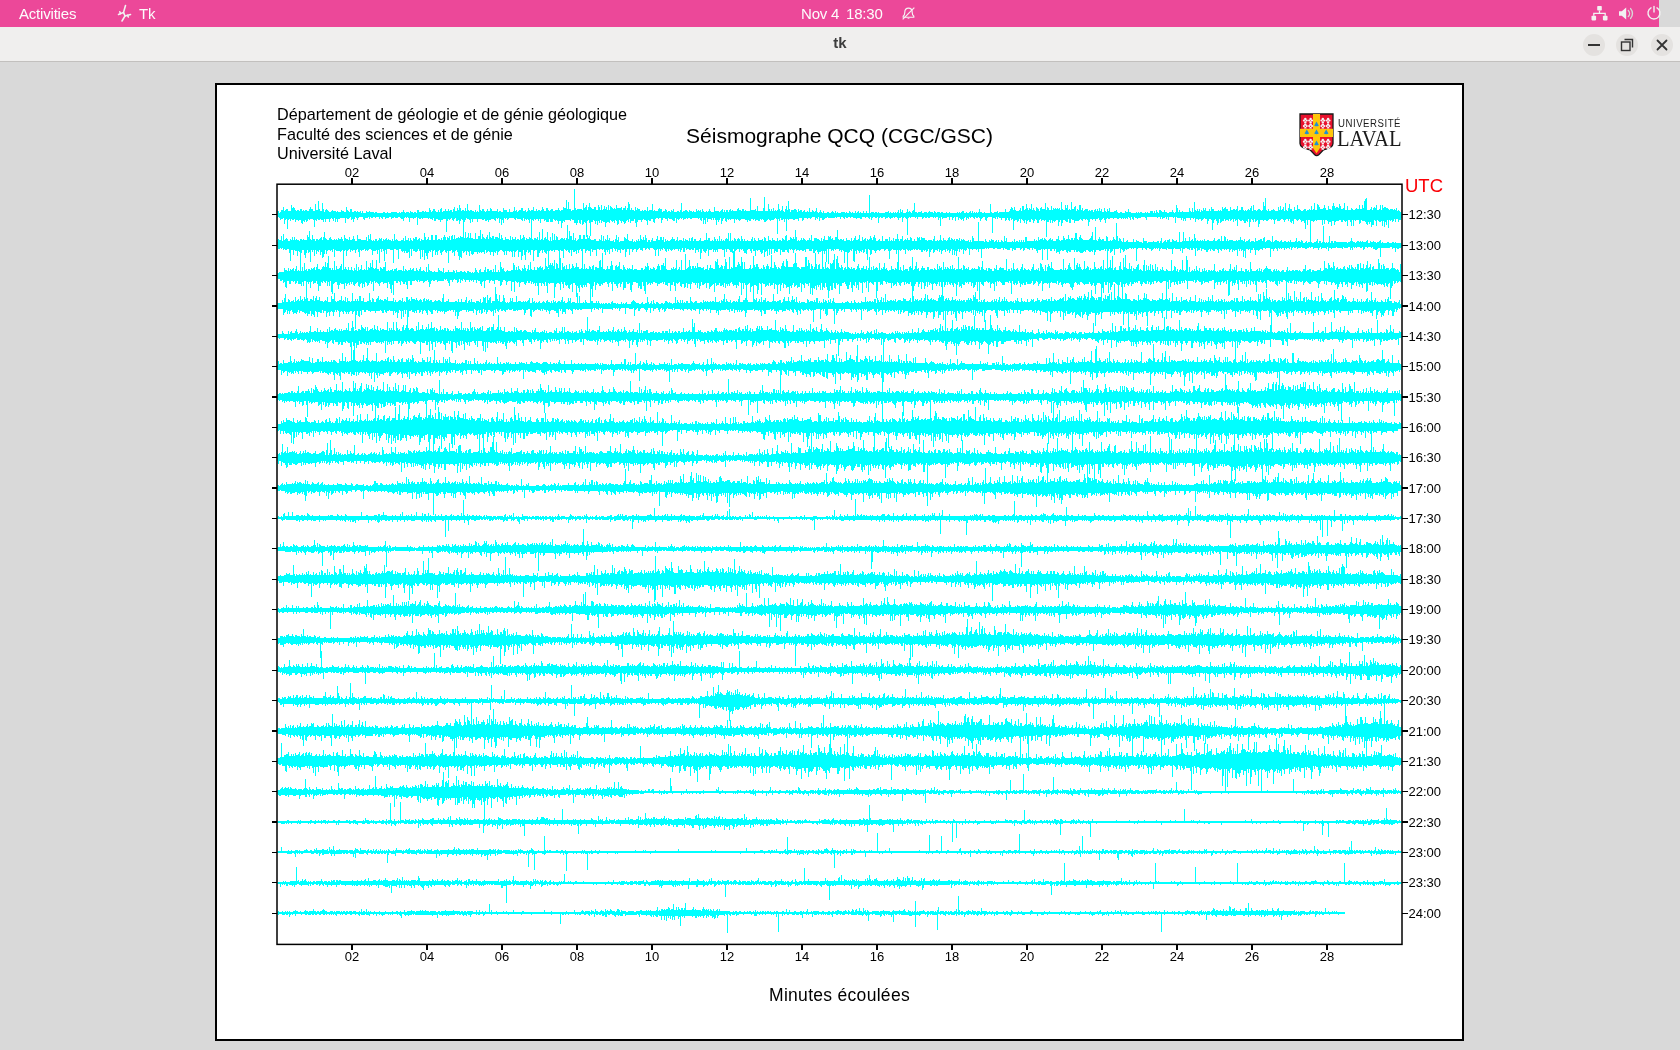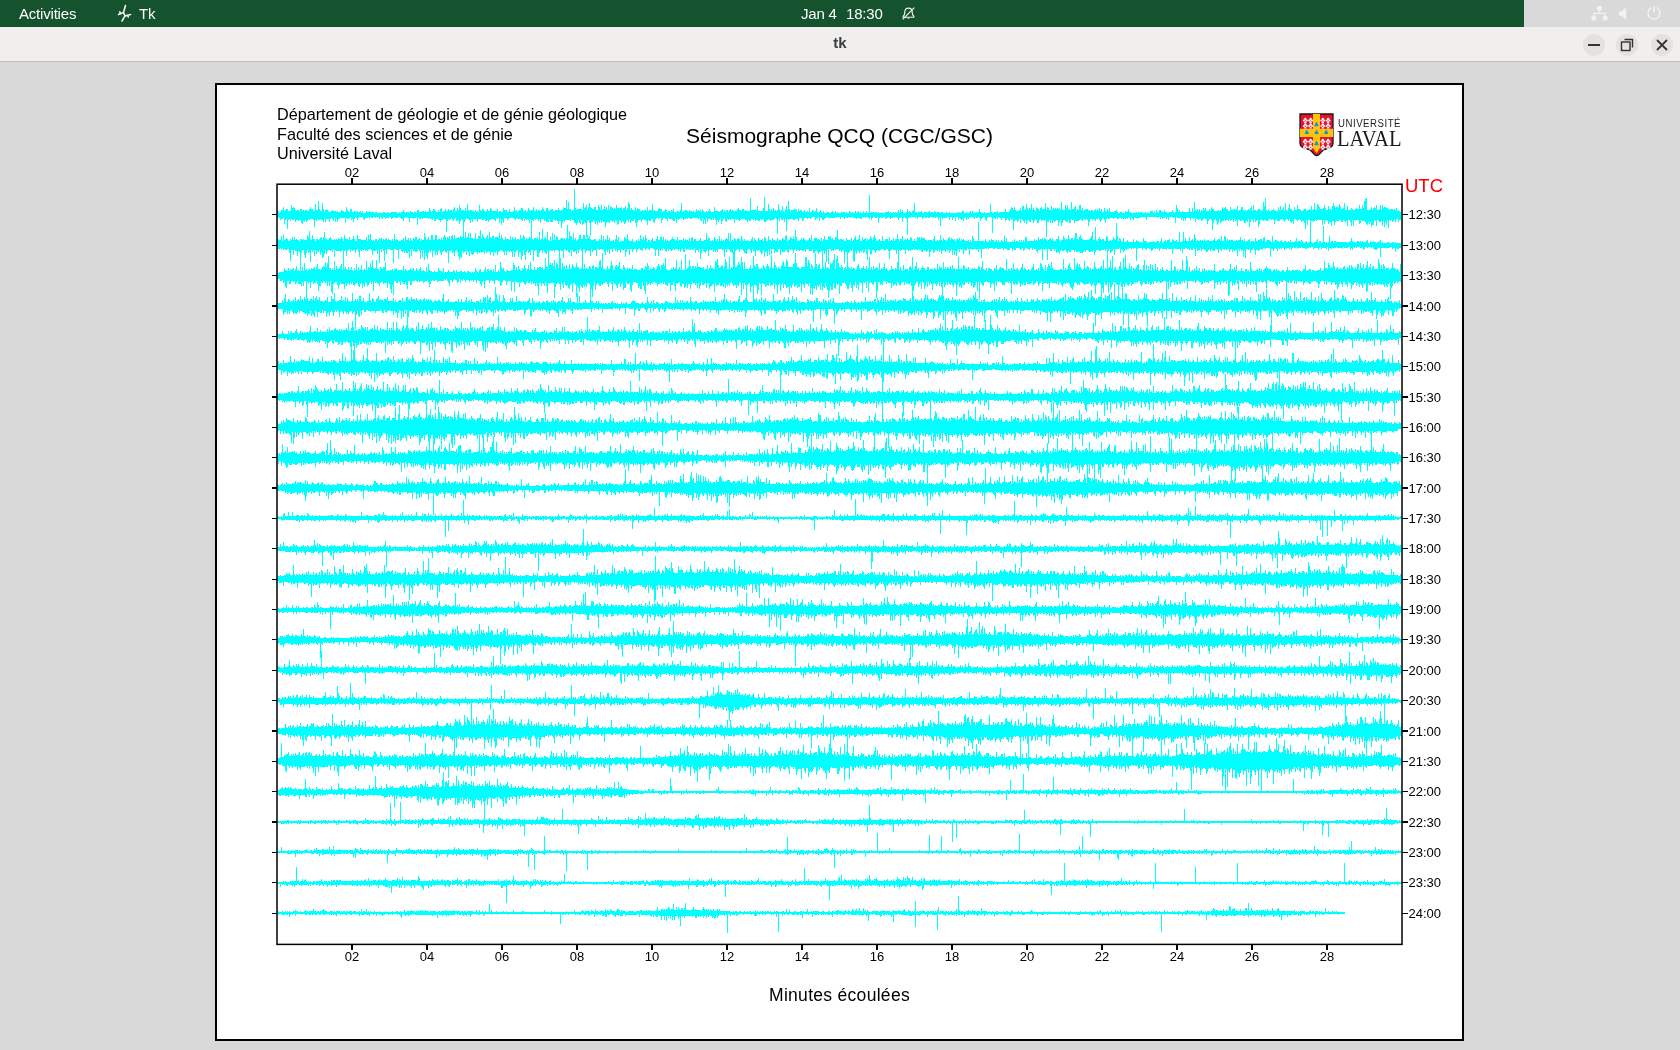--- a/index.html
+++ b/index.html
@@ -1,34 +1,34 @@
 <!DOCTYPE html>
 <html><head><meta charset="utf-8"><title>tk</title>
 <style>
 html,body{margin:0;padding:0;width:1680px;height:1050px;overflow:hidden;background:#d9d9d9;font-family:"Liberation Sans",sans-serif;}
-#topbar{position:absolute;left:0;top:0;width:1524px;height:27px;background:#14532d;color:#fff;}
+#topbar{position:absolute;left:0;top:0;width:1659px;height:27px;background:#ec4899;color:#fff;}
 #topbar .t{position:absolute;top:4.5px;font-size:15px;color:#fdfdfd;letter-spacing:-0.2px;}
 #titlebar{position:absolute;left:0;top:27px;width:1680px;height:35px;background:#f0efee;border-bottom:1px solid #c2c0be;box-sizing:border-box;}
 #titlebar .title{position:absolute;left:0;width:100%;top:7px;text-align:center;font-size:15px;font-weight:bold;color:#3d3d3d;}
 #whitebox{position:absolute;left:215px;top:83px;width:1245px;height:954px;background:#fff;border:2px solid #000;}
 </style></head>
 <body>
 <div id="topbar">
 <span class="t" style="left:19px">Activities</span>
 <svg width="18" height="19" viewBox="0 0 18 19" style="position:absolute;left:116px;top:4px">
 <g stroke="#f2f2f2" stroke-width="1.6" fill="none" stroke-linecap="round">
 <path d="M9.5 1.5 L7.5 8.5 L2.5 10.5"></path>
 <path d="M7.5 8.5 L9 12 L6 17"></path>
 <path d="M9 12 L14.5 10.5"></path>
 <path d="M4.5 9.6 L3.8 7.8"></path>
         <path d="M11.5 11.3 L12.3 13"></path>
 </g>
     </svg>
 <span class="t" style="left:139px">Tk</span>
-<span class="t" style="left:801px">Jan 4</span>
+<span class="t" style="left:801px">Nov 4</span>
 <span class="t" style="left:846px">18:30</span>
 <svg width="17" height="17" viewBox="0 0 16 16" style="position:absolute;left:900px;top:5px">
 <g stroke="#f4f4f4" stroke-width="1.1" fill="none">
 <path d="M3 11.5 h10 v-1 q-1.5 -1 -1.5 -3.5 q0 -4 -3.5 -4 q-3.5 0 -3.5 4 q0 2.5 -1.5 3.5 Z"></path>
 <path d="M2.5 13.5 L13.5 2.5"></path>
 </g>
 <path d="M6.8 12.5 a1.4 1.4 0 0 0 2.4 0 Z" fill="#f4f4f4"></path>
 </svg>
 <svg width="17" height="15" viewBox="0 0 17 15" style="position:absolute;left:1591px;top:6px">
 <g fill="#f2f2f2">

